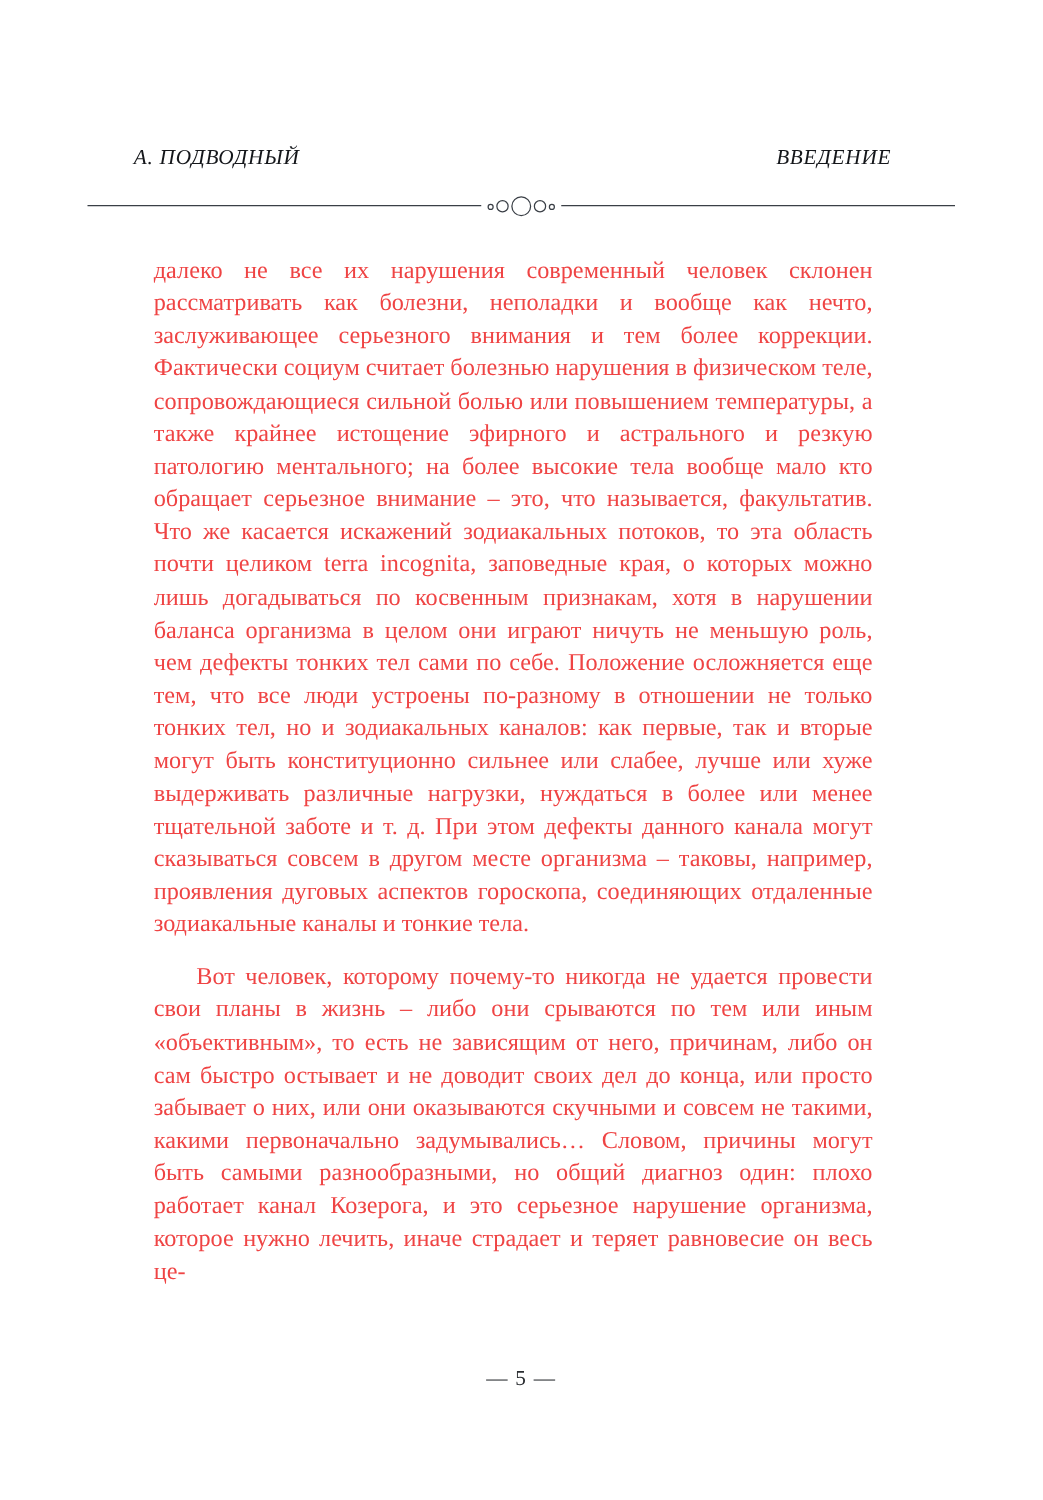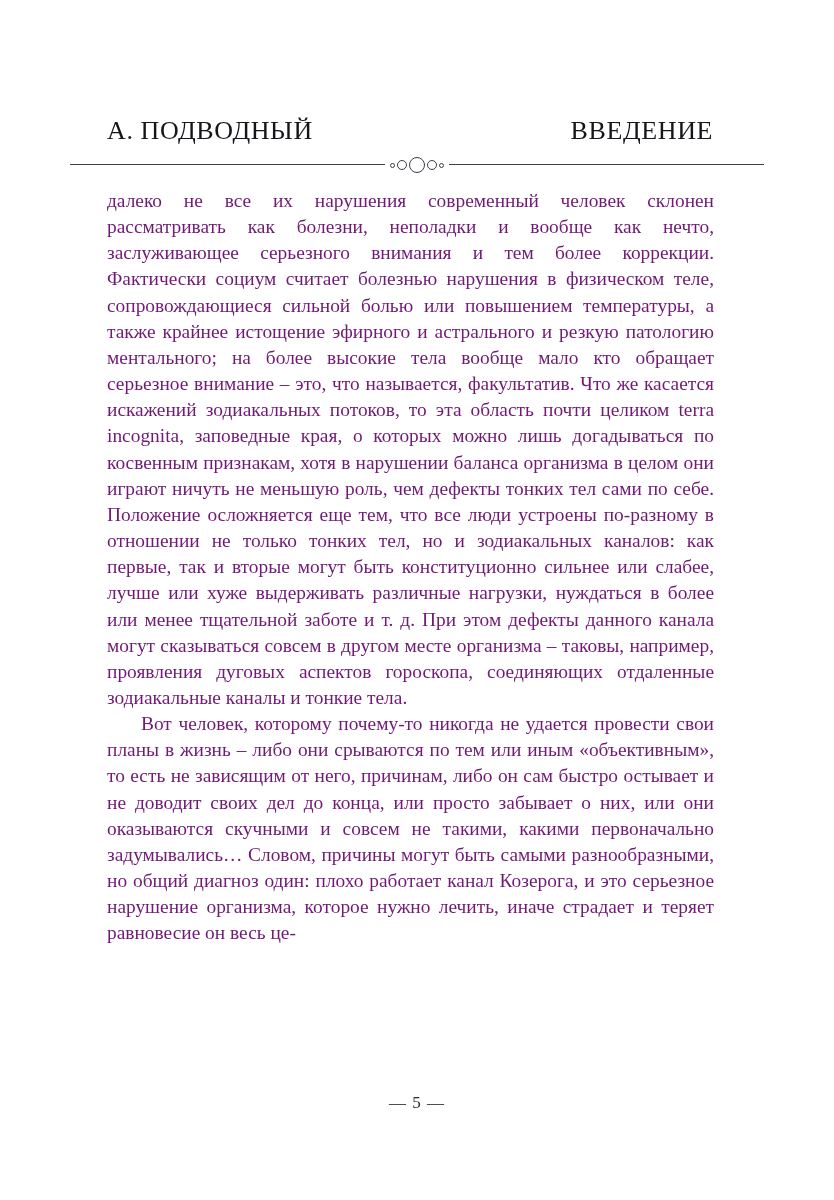--- a/index.html
+++ b/index.html
@@ -28,25 +28,26 @@
   .running-head {
     position: absolute;
     left: 107px;
     top: 116px;
     width: 606px;
     display: flex;
     justify-content: space-between;
     align-items: baseline;
   }
   .running-head .rh-text {
-    font-size: 26px;
+    font-size: 17px;
     letter-spacing: 0.6px;
     color: #14161a;
     font-weight: 400;
     white-space: nowrap;
+    font-style: italic;
   }
 
   
   .rule-wrap {
     position: absolute;
     left: 70px;
     top: 154px;
     width: 694px;
     height: 22px;
   }
@@ -81,28 +82,28 @@
   .orn-l { width: 16px; height: 16px; }
 
   
   .body-col {
     position: absolute;
     left: 107px;
     top: 188px;
     width: 607px;
   }
   p.para {
-    margin: 0;
+    margin: 16px;
     font-size: 19.4px;
     line-height: 26.15px;
     text-align: justify;
     text-justify: inter-word;
     text-indent: 0;
     hyphens: none;
-    color: #701a75;
+    color: #ef4444;
   }
   p.para.indent {
     text-indent: 34px;
   }
   
   p.para:last-of-type { }
 
   
   .folio {
     position: absolute;

